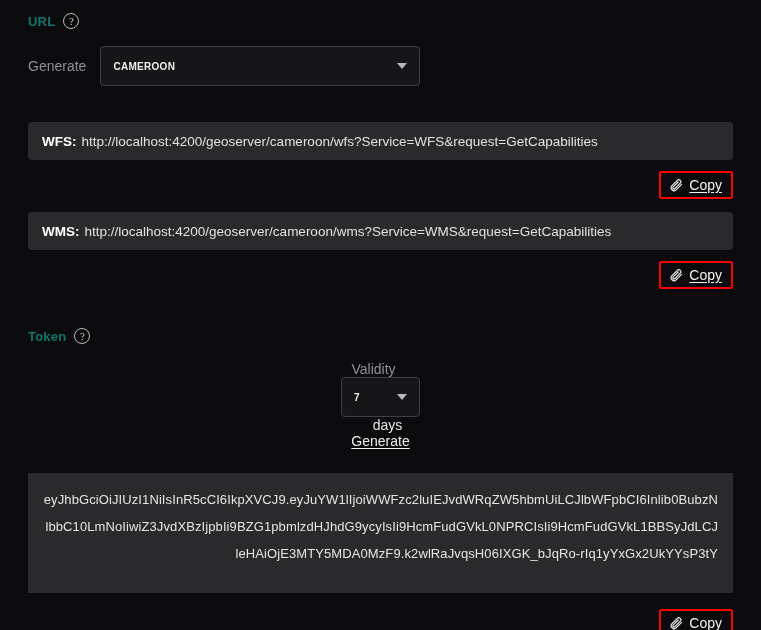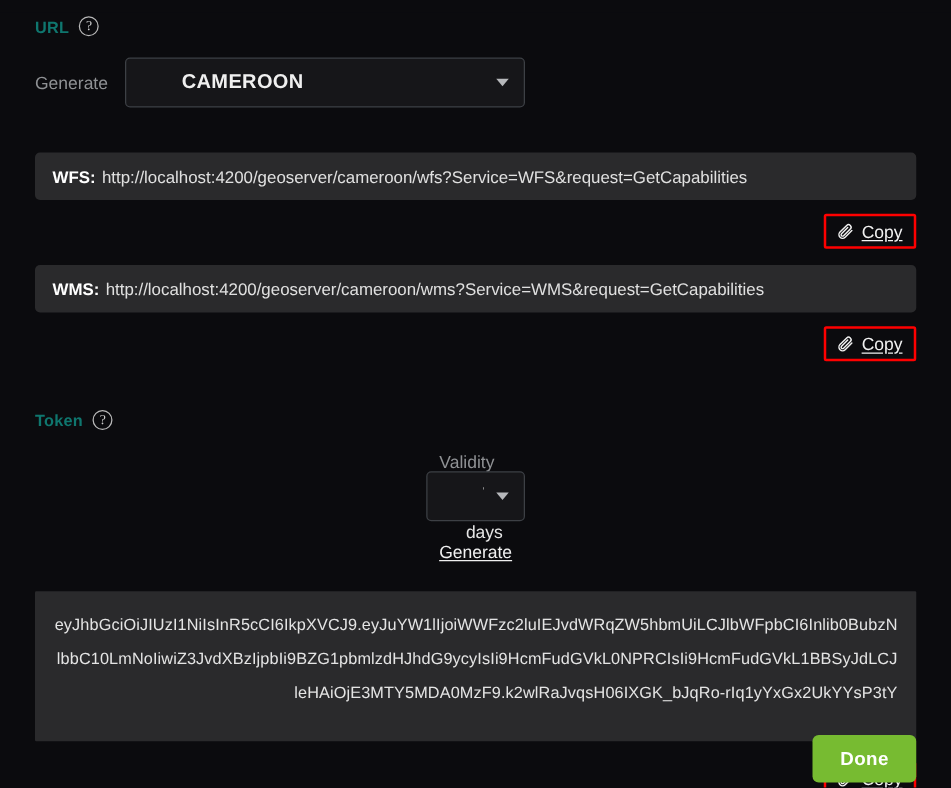--- a/index.html
+++ b/index.html
@@ -90,28 +90,27 @@
     background: #161619;
     border: 1px solid #3d4045;
     border-radius: 4px;
     height: 40px;
     display: flex; align-items: center;
     padding: 0 12px;
     cursor: pointer;
   }
   #country-select { width: 320px; }
   .select .val {
-    font-size: 16px;
+    font-size: 10px;
     font-weight: bold;
     color: #efefef;
     letter-spacing: .3px;
     flex: 1 1 auto;
     white-space: nowrap;
     overflow: hidden;
-    margin-left: 32px;
   }
   .caret {
     width: 0; height: 0;
     border-left: 5px solid transparent;
     border-right: 5px solid transparent;
     border-top: 6px solid #b6b8bb;
     margin-left: 10px;
     flex: 0 0 auto;
   }
 
@@ -294,17 +293,14 @@
     <div class="copy-btn">
       <span class="clip">
         <svg width="14" height="14" viewBox="0 0 24 24" fill="none" stroke="#f0f0f0" stroke-width="2" stroke-linecap="round" stroke-linejoin="round">
           <path d="M21.4 11.05l-9.19 9.19a5 5 0 0 1-7.07-7.07l9.19-9.19a3.5 3.5 0 0 1 4.95 4.95l-9.2 9.19a2 2 0 0 1-2.83-2.83l8.49-8.48"></path>
         </svg>
       </span>
       <span class="lbl">Copy</span>
     </div>
   </div>
 
-  <div class="footer">
-    <button class="done-btn">Done</button>
-  </div>
 
 </div>
 
 </body></html>

